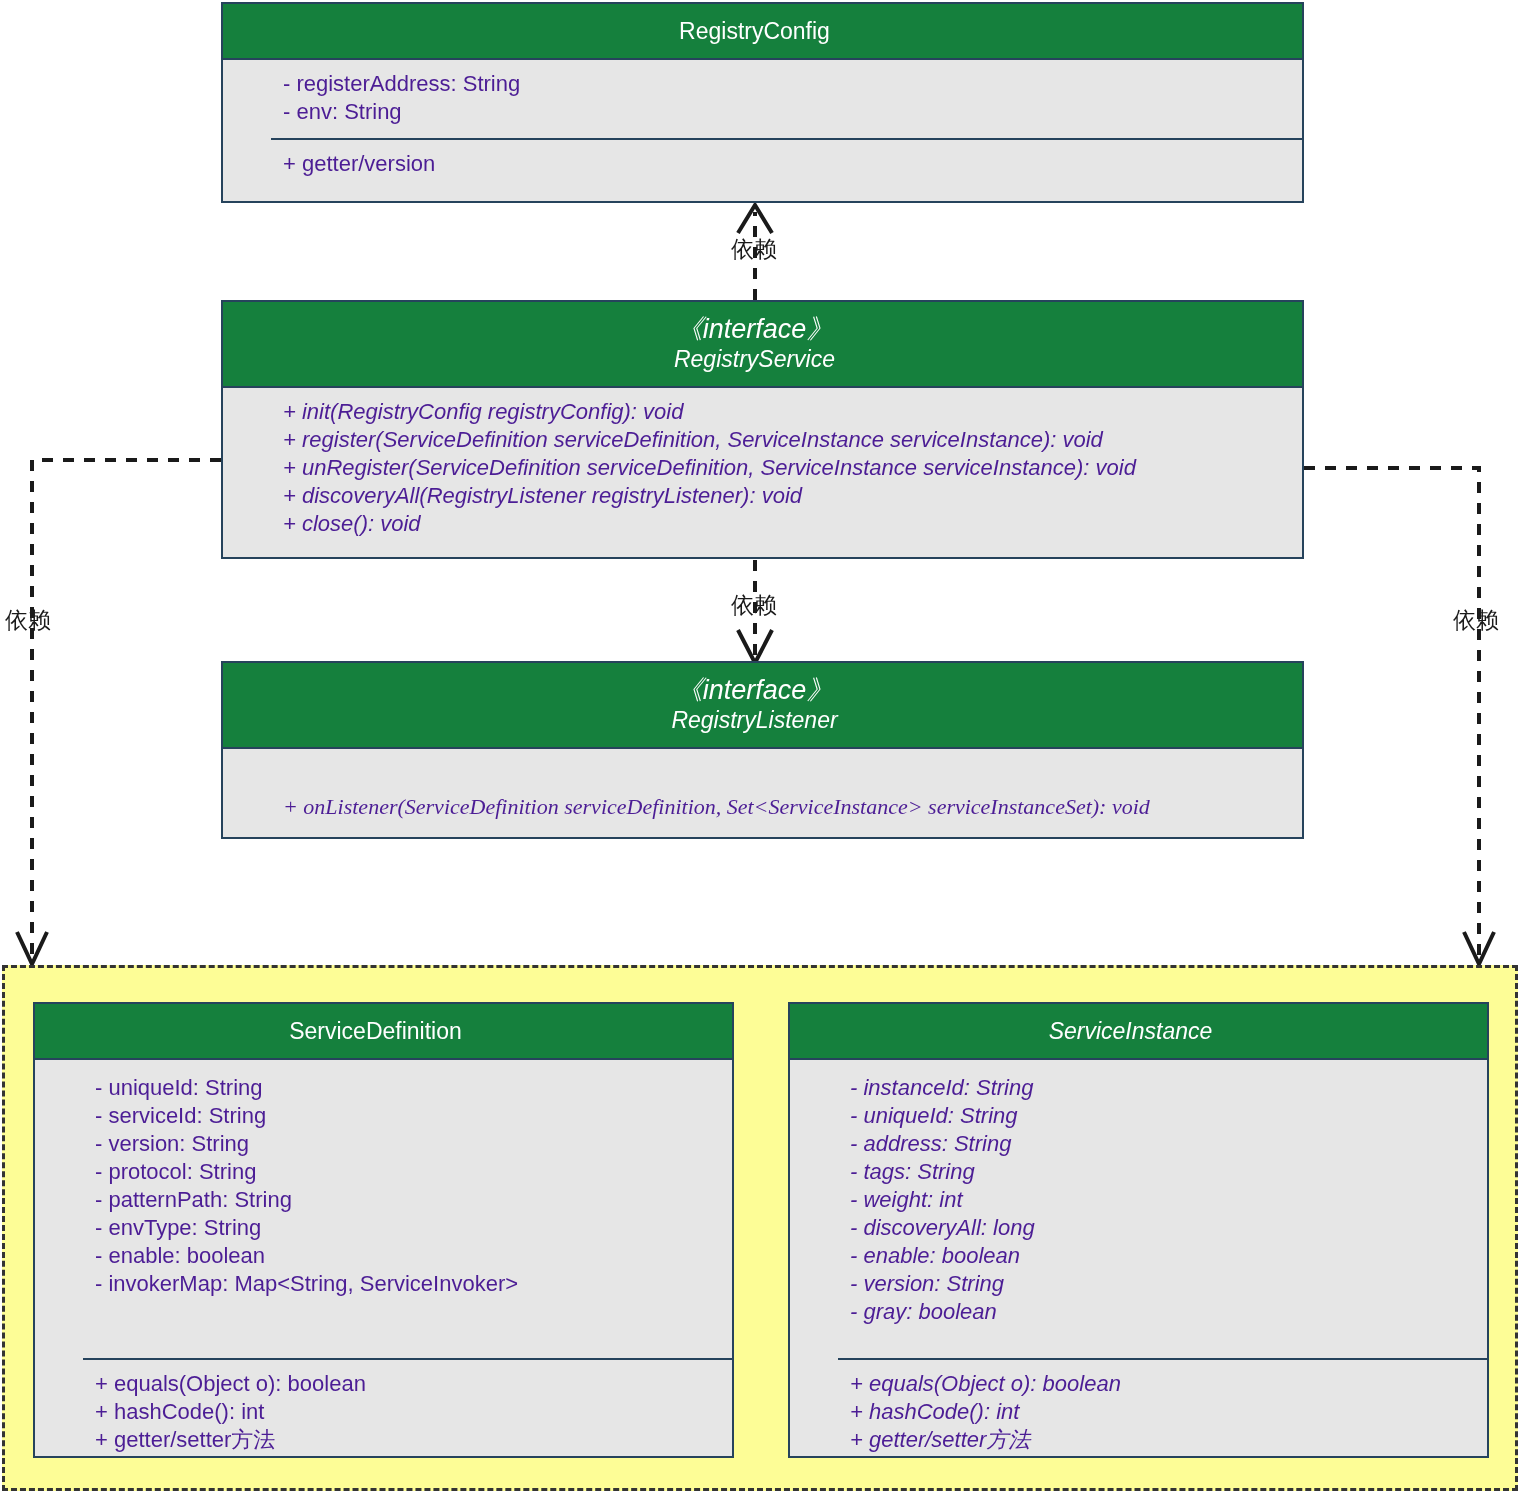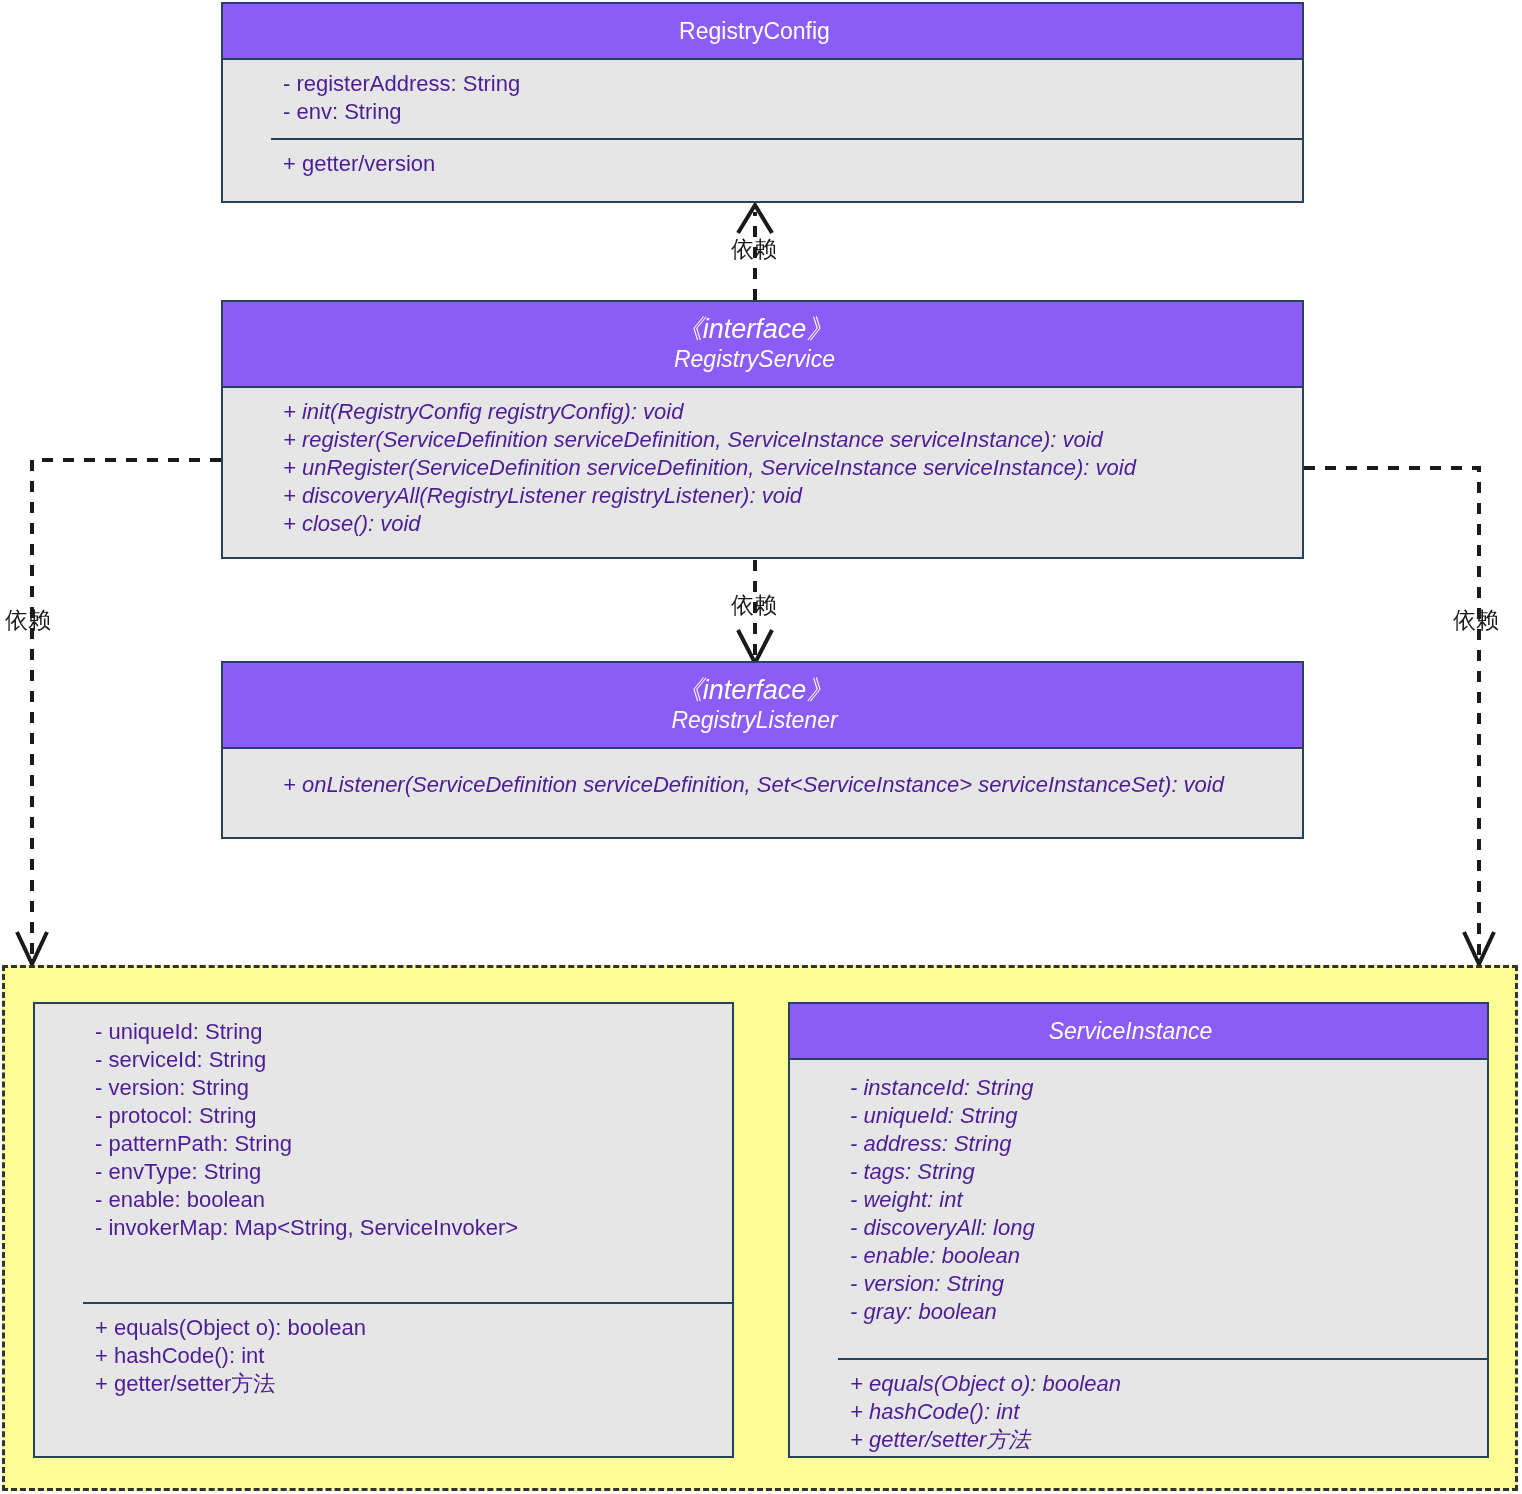--- a/index.html
+++ b/index.html
@@ -27,21 +27,21 @@
     pointer-events: none;
   }
   
   .uml-box {
     position: absolute;
     box-sizing: border-box;
     border: 2px solid #26435c;
     background: #e6e6e6;
   }
   .uml-header {
-    background: #8b5cf6;
+    background: #15803d;
     color: #ffffff;
     text-align: center;
     font-size: 23px;
     line-height: 30px;
     padding: 12px 22px 12px 6px;
     border-bottom: 2px solid #26435c;
     box-sizing: border-box;
   }
   .uml-header.iface {
     font-style: italic;
@@ -146,28 +146,29 @@
       <div class="row">+ discoveryAll(RegistryListener registryListener): void</div>
       <div class="row">+ close(): void</div>
     </div>
   </div>
 
   <div class="uml-box" style="left:221px; top:661px; width:1083px; height:178px;">
     <div class="uml-header iface">
       <span class="stereotype">《interface》</span>
       <span class="cname">RegistryListener</span>
     </div>
-    <div class="uml-section italic" style="padding-top:22px;">
+    <div class="uml-section italic" style="padding-top:44px;font-family:Liberation Serif, serif;">
       <div class="row">+ onListener(ServiceDefinition serviceDefinition, Set&lt;ServiceInstance&gt; serviceInstanceSet): void</div>
     </div>
   </div>
 
   <div class="group-box" style="left:2px; top:965px; width:1516px; height:526px;"></div>
 
   <div class="uml-box" style="left:33px; top:1002px; width:701px; height:456px;">
+    <div class="uml-header">ServiceDefinition</div>
     <div class="uml-section" style="padding-top:14px; height:298px;">
       <div class="row">- uniqueId: String</div>
       <div class="row">- serviceId: String</div>
       <div class="row">- version: String</div>
       <div class="row">- protocol: String</div>
       <div class="row">- patternPath: String</div>
       <div class="row">- envType: String</div>
       <div class="row">- enable: boolean</div>
       <div class="row">- invokerMap: Map&lt;String, ServiceInvoker&gt;</div>
     </div>

